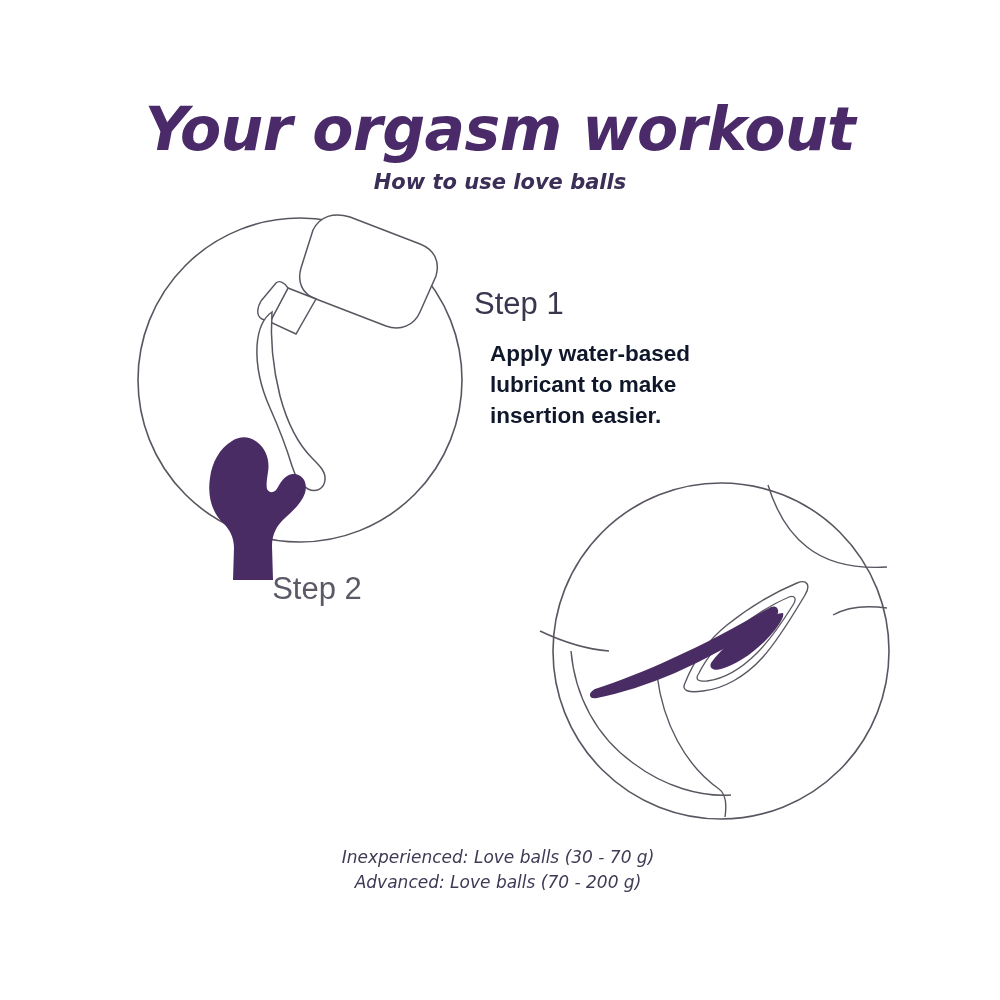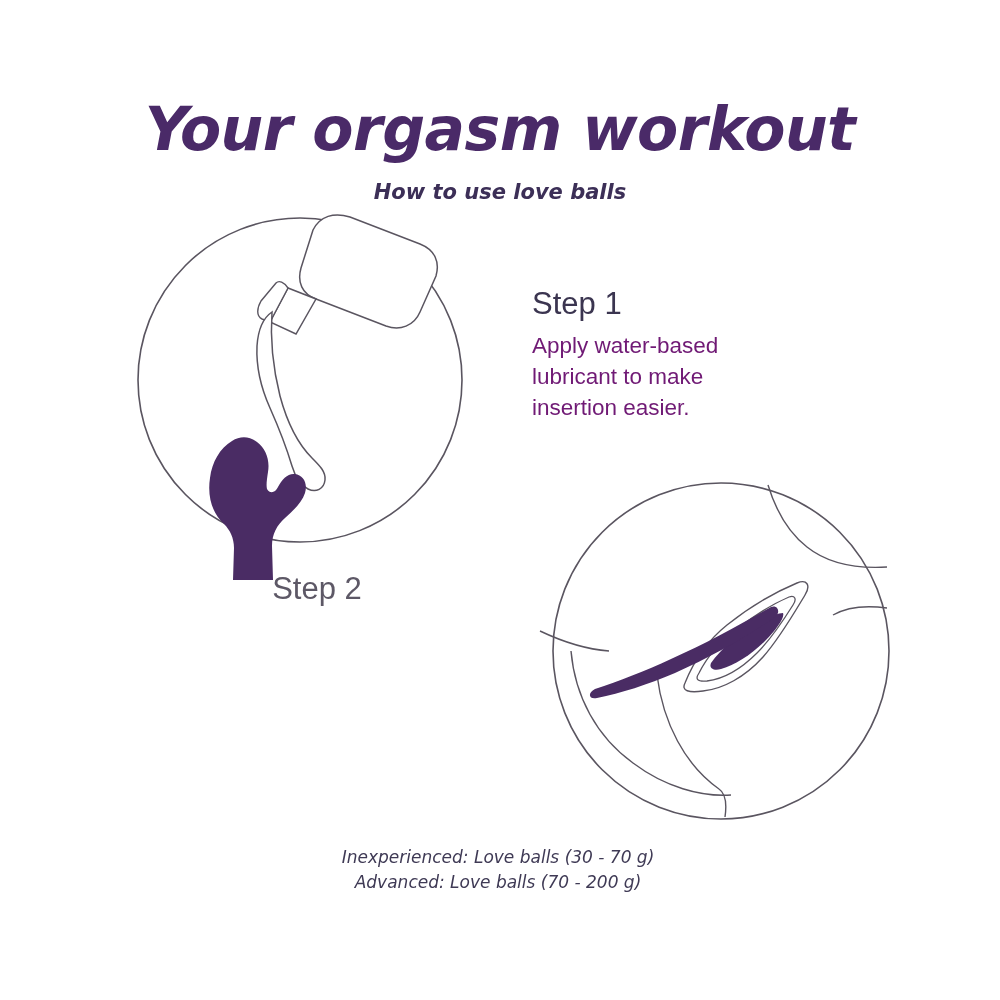--- a/index.html
+++ b/index.html
@@ -45,28 +45,27 @@
     left: 0;
     top: 170px;
     width: 1000px;
     text-align: center;
     font-family: "DejaVu Sans", sans-serif;
     font-size: 21px;
     font-weight: bold;
     font-style: italic;
     color: #3c2f57;
     white-space: nowrap;
-    margin-top: 10px;
   }
 
   
   .step-block { position: absolute; }
 
   .step1-block {
-    left: 532px;
+    left: 474px;
     top: 286px;
     width: 300px;
     text-align: left;
   }
   .step2-block {
     left: 111px;
     top: 571px;
     width: 412px;
     text-align: center;
   }
@@ -78,24 +77,24 @@
     color: #3b3550;
     line-height: 1.15;
     margin: 0 0 8px 0;
     white-space: nowrap;
   }
   .step2-block .step-heading { color: #5d5866; }
 
   .step-body {
     font-family: "Liberation Sans", sans-serif;
     font-size: 22.5px;
-    font-weight: 400;
-    color: #701a75;
+    font-weight: 700;
+    color: #0f172a;
     line-height: 1.38;
-    margin: 0;
+    margin: 16px;
     white-space: pre-line;
   }
 
   
   .footer {
     position: absolute;
     left: 0;
     top: 845px;
     width: 996px;
     text-align: center;

